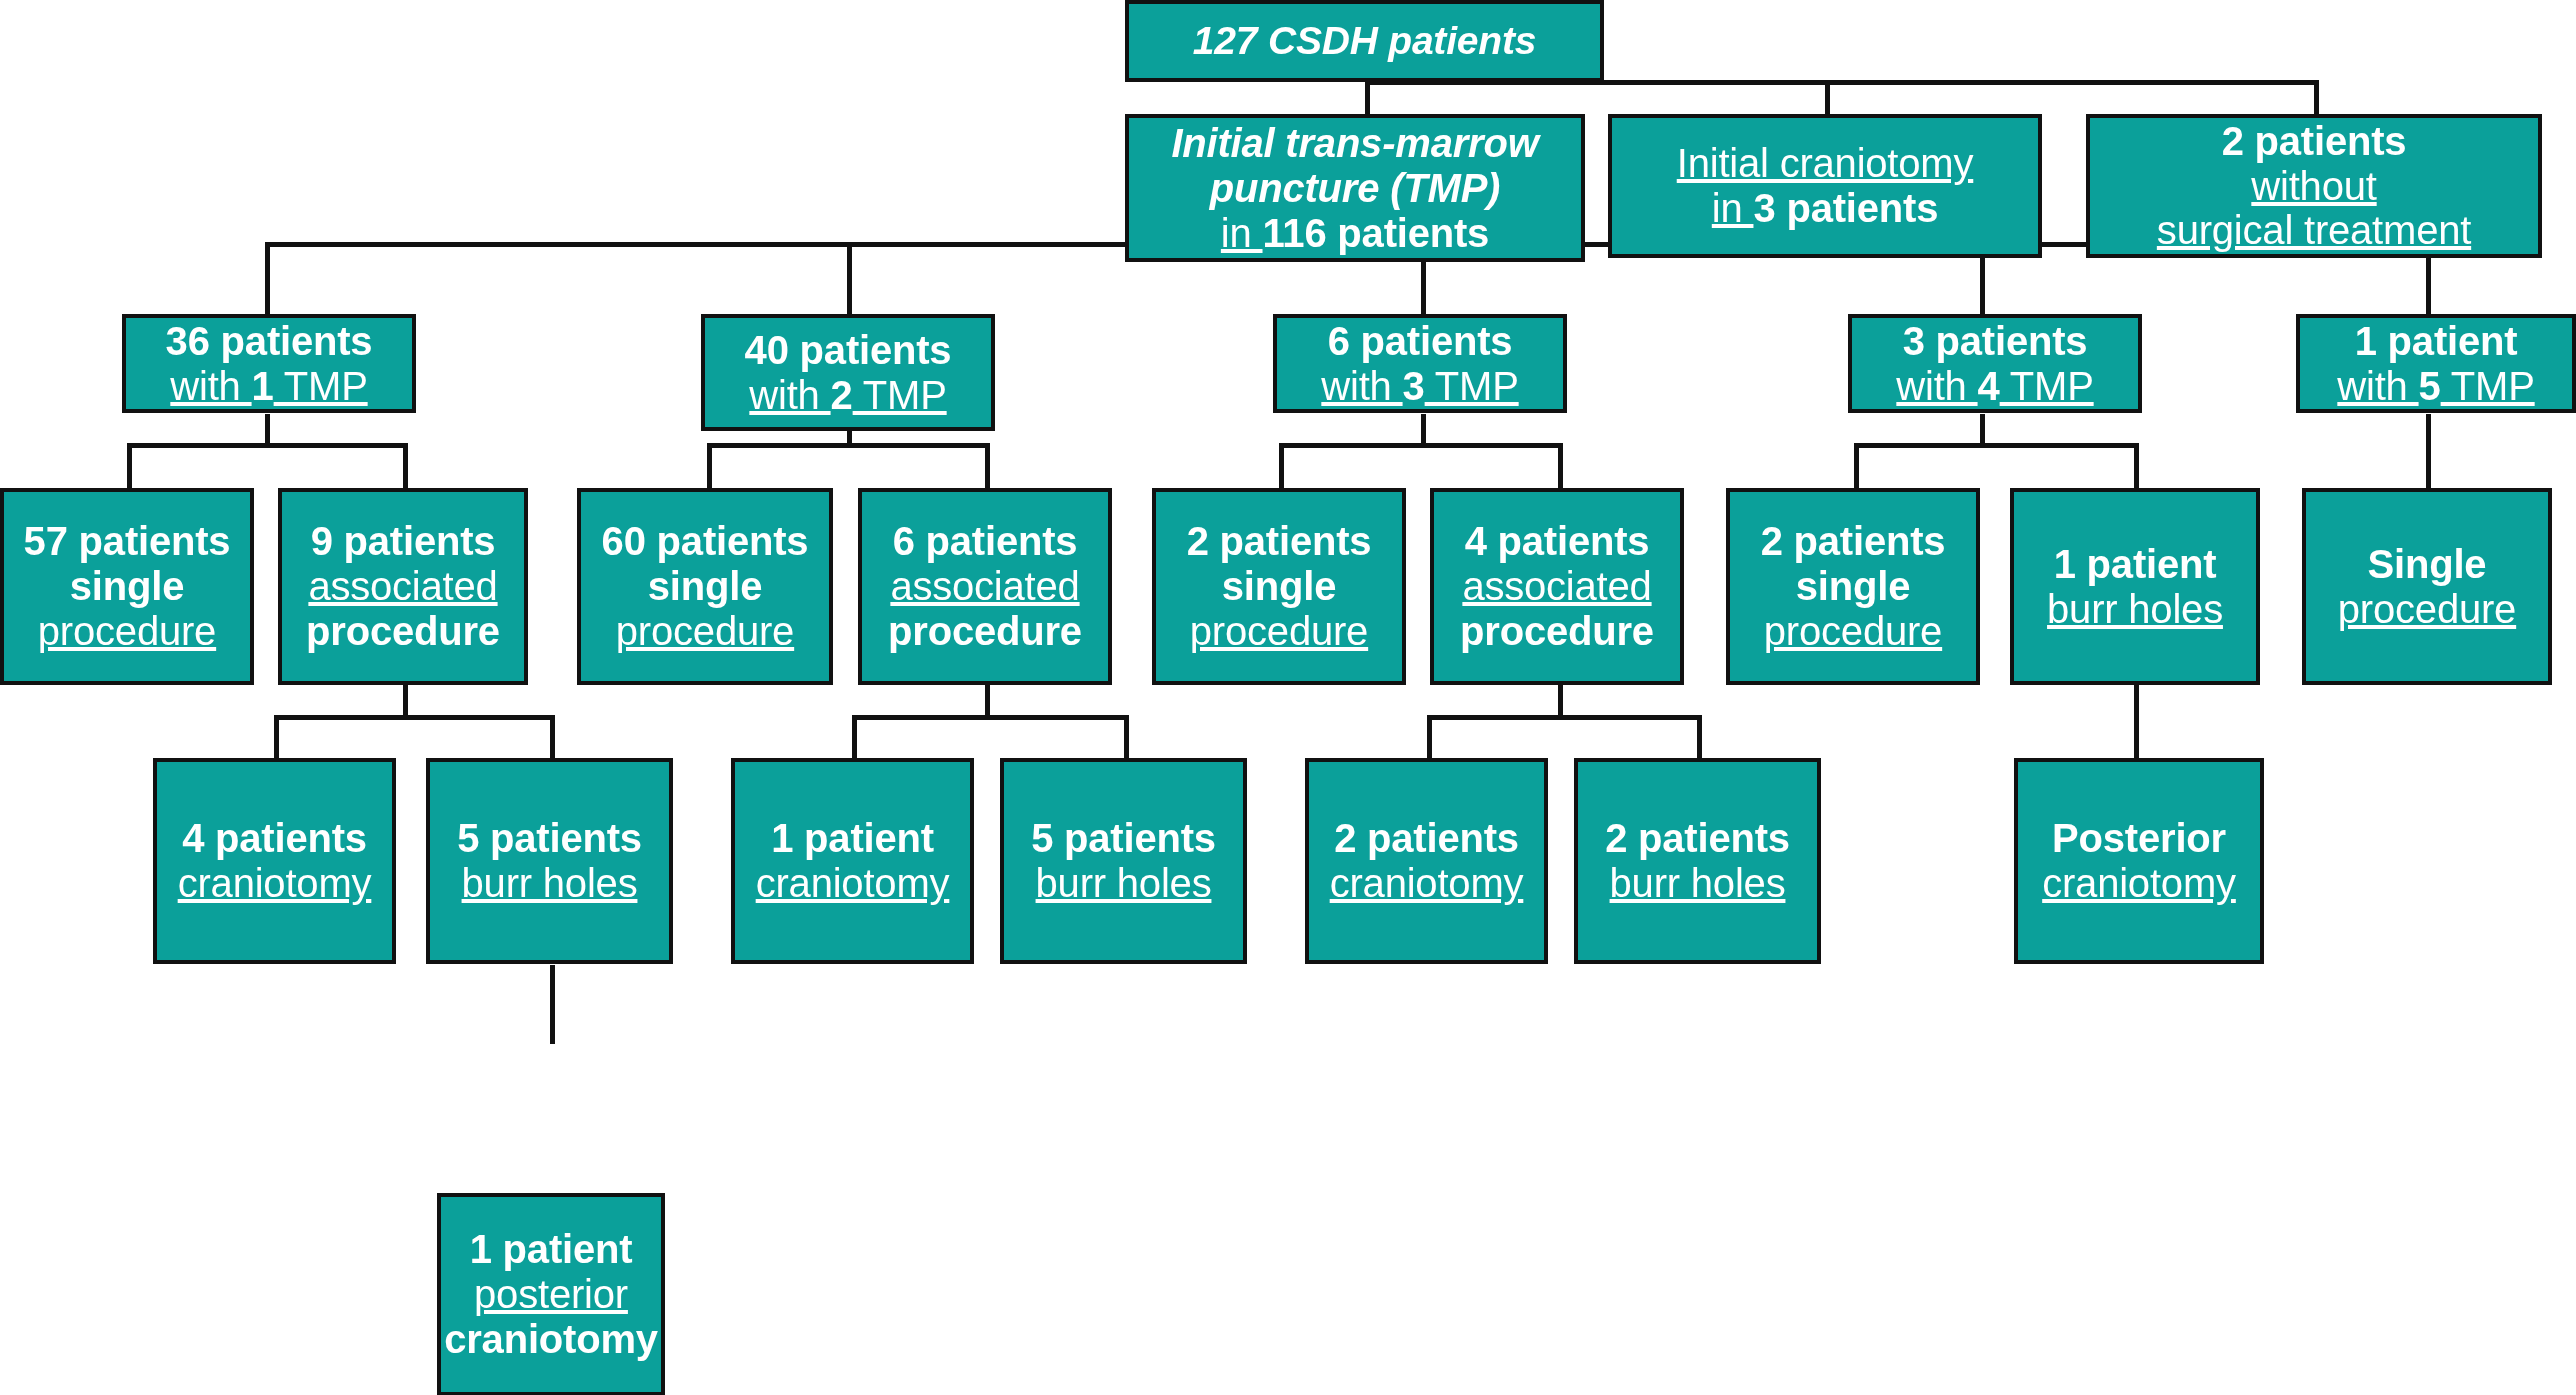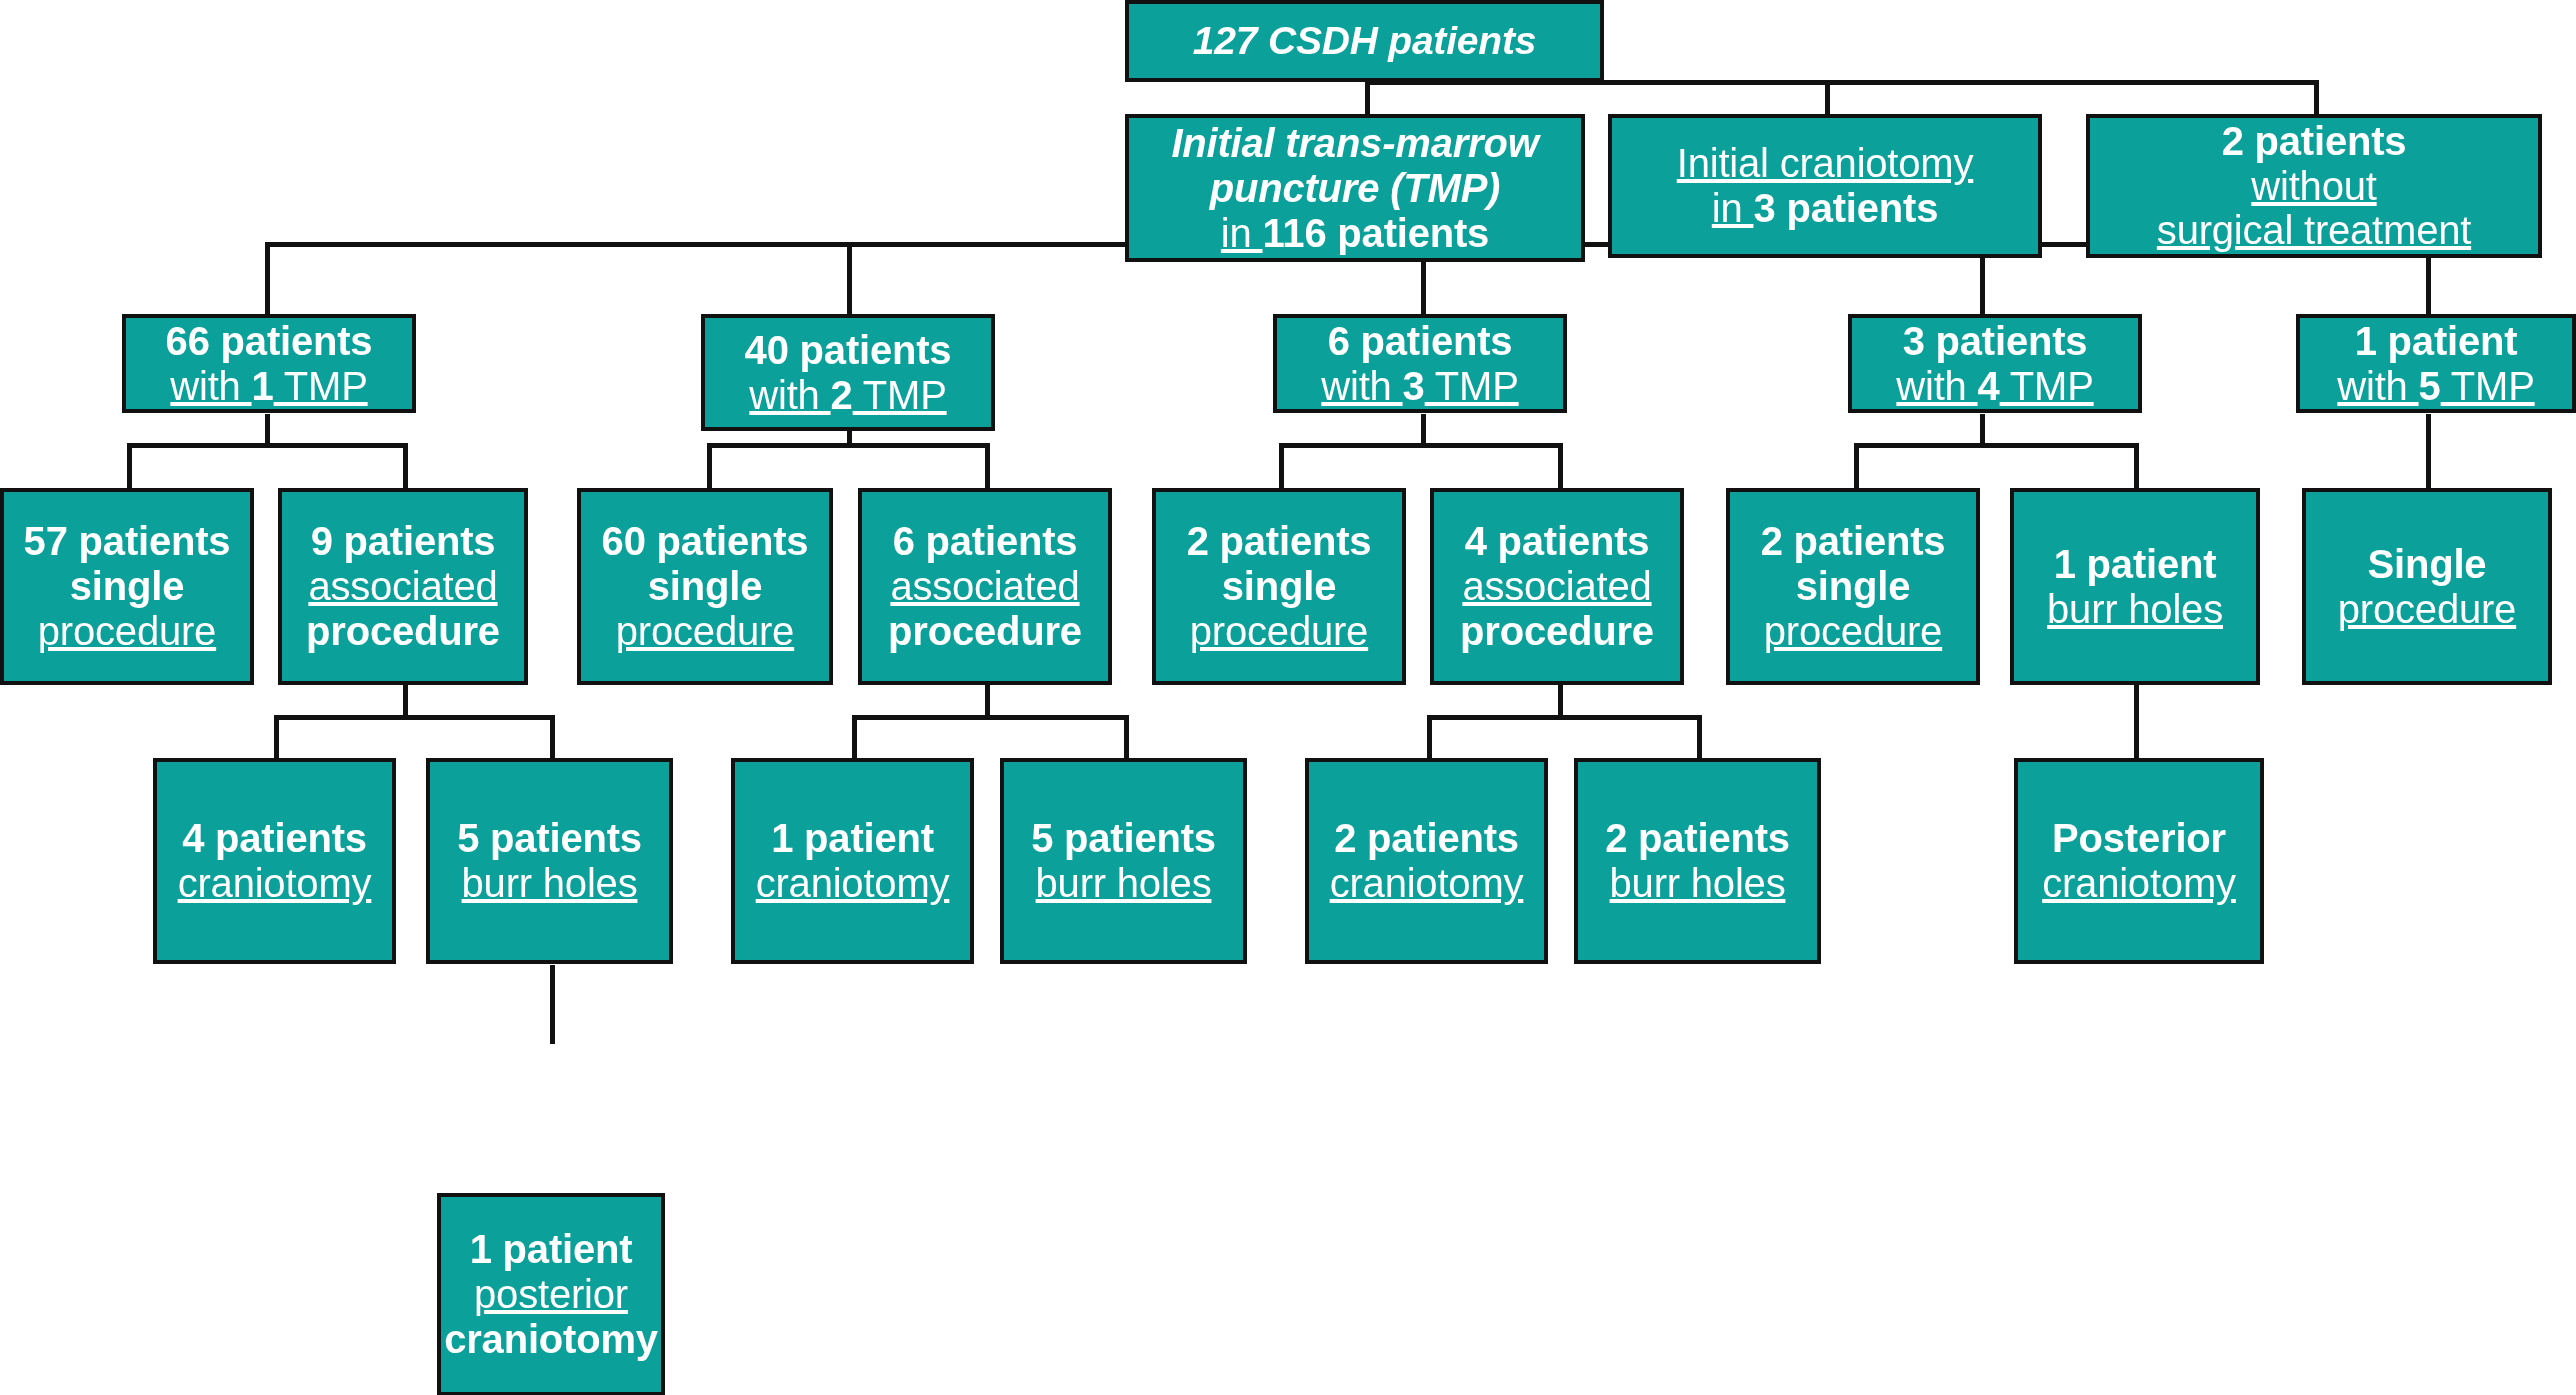--- a/index.html
+++ b/index.html
@@ -116,21 +116,21 @@
     <span class="ln f48"><span class="r">in </span><span class="b">3 patients</span></span>
   </div>
 
   <div class="node" style="left:2086px;top:114px;width:456px;height:144px;">
     <span class="ln b f48">2 patients</span>
     <span class="ln r f48">without</span>
     <span class="ln r f48">surgical treatment</span>
   </div>
 
   <div class="node" style="left:122px;top:314px;width:294px;height:99px;">
-    <span class="ln b f48">66 patients</span>
+    <span class="ln b f48">36 patients</span>
     <span class="ln f48"><span class="r">with </span><span class="b">1</span><span class="r"> TMP</span></span>
   </div>
 
   <div class="node" style="left:701px;top:314px;width:294px;height:117px;">
     <span class="ln b f48">40 patients</span>
     <span class="ln f48"><span class="r">with </span><span class="b">2</span><span class="r"> TMP</span></span>
   </div>
 
   <div class="node" style="left:1273px;top:314px;width:294px;height:99px;">
     <span class="ln b f48">6 patients</span>

